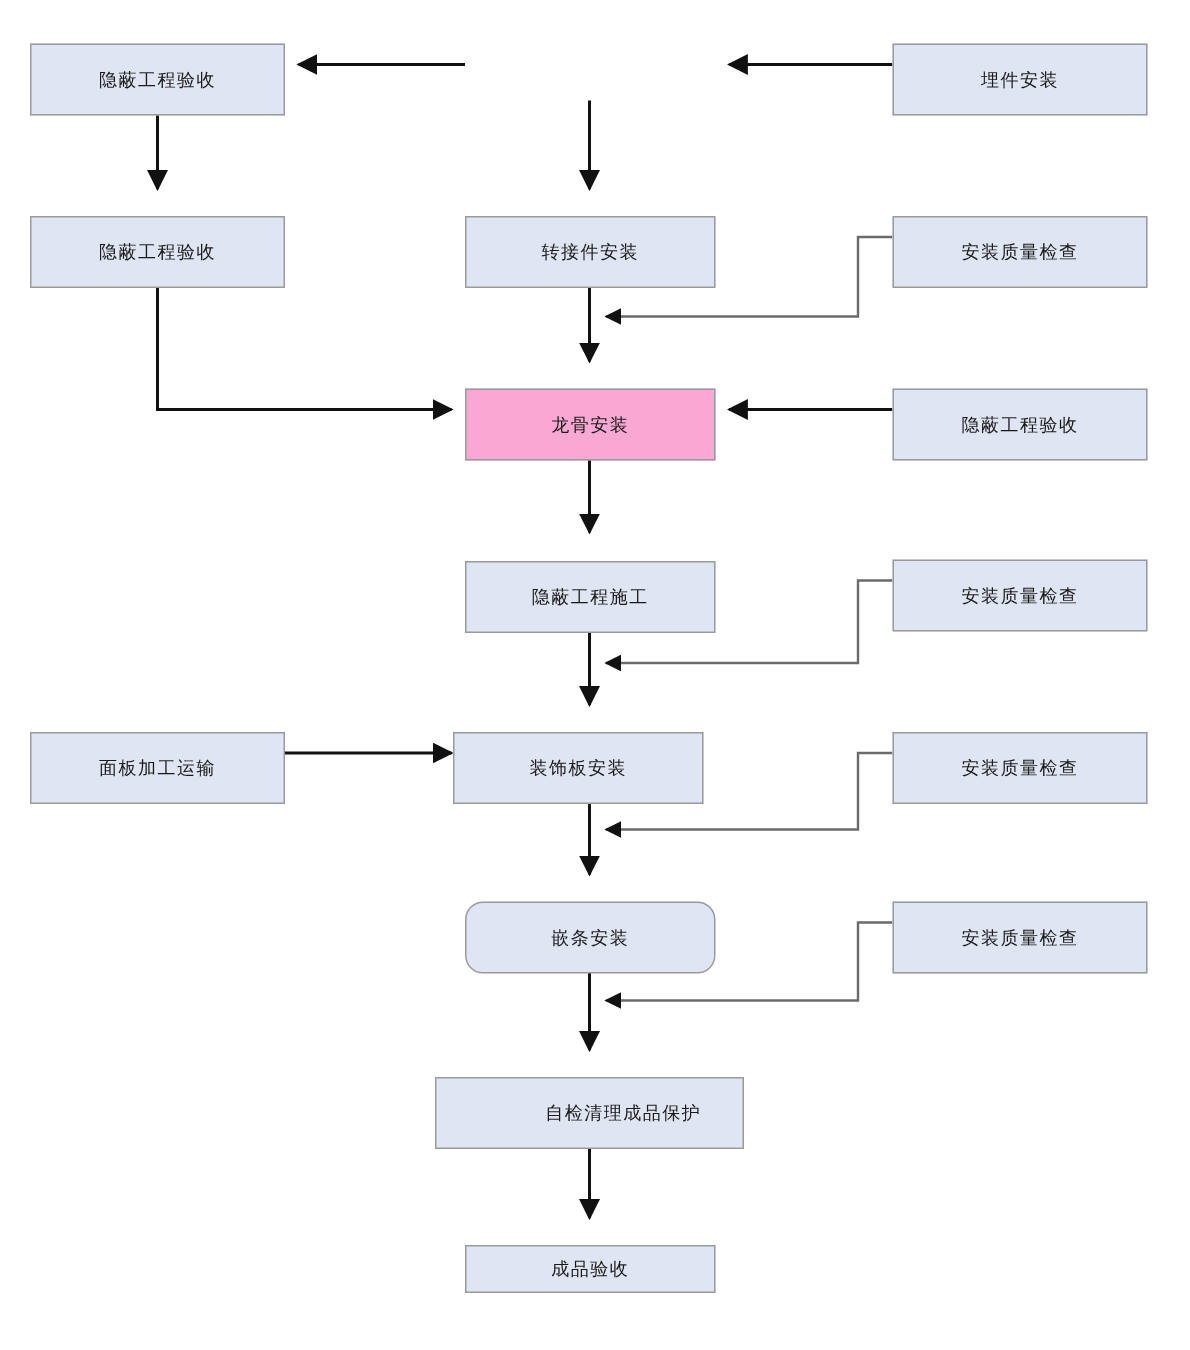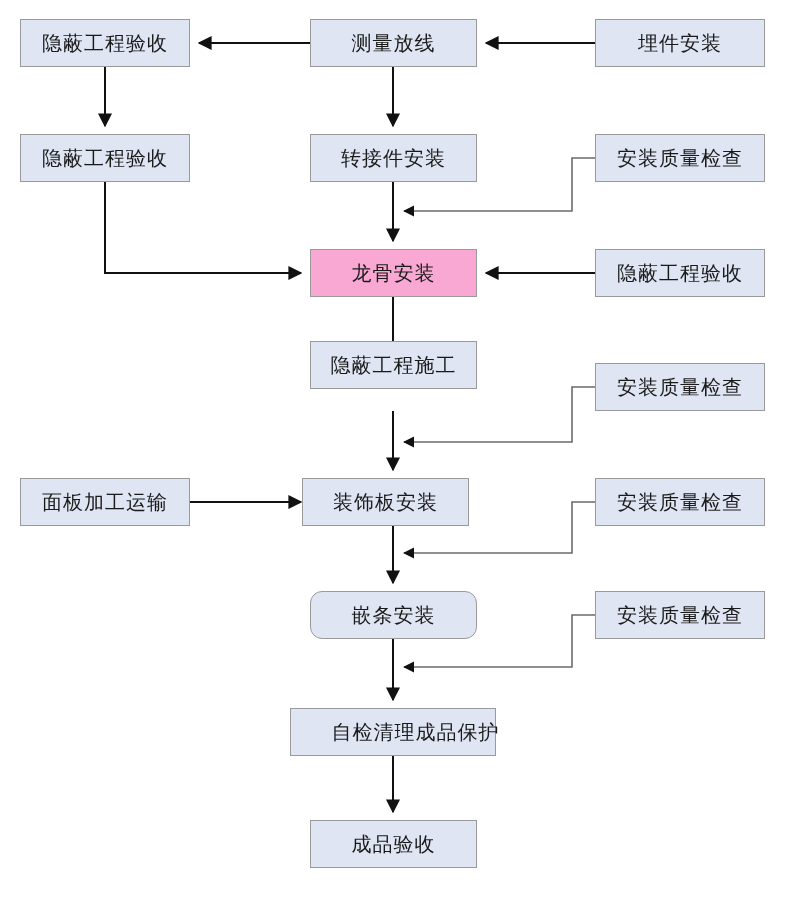--- a/index.html
+++ b/index.html
@@ -4,21 +4,21 @@
 <title>流程图</title>
 <style>
   html,body{margin:0;padding:0;background:#ffffff;}
   body{width:793px;height:900px;overflow:hidden;
        font-family:"DejaVu Sans","Liberation Sans",sans-serif;}
   #canvas{position:relative;width:793px;height:900px;background:#fff;}
   svg.links{position:absolute;left:0;top:0;width:793px;height:900px;pointer-events:none;}
   .node{position:absolute;box-sizing:border-box;
         background:#dfe5f3;border:1px solid #9a9a9a;
         display:flex;align-items:center;justify-content:center;
-        font-size:20px;color:#1a1a1a;letter-spacing:1px;white-space:nowrap;}
+        font-size:12px;color:#1a1a1a;letter-spacing:1px;white-space:nowrap;margin-top:10px;}
   .node span{display:block;line-height:1;}
 </style>
 </head>
 <body>
 
 <div id="canvas" style="background: rgb(255, 255, 255);">
 
   <svg class="links" viewBox="0 0 793 900" xmlns="http://www.w3.org/2000/svg">
     <defs>
       <marker id="ah" viewBox="0 0 10 10" refX="9" refY="5" markerWidth="7" markerHeight="7" orient="auto-start-reverse">
@@ -66,42 +66,39 @@
 
       <path d="M 595 502 L 572 502 L 572 553 L 404 553" marker-end="url(#ahg)"></path>
 
       <path d="M 595 615 L 572 615 L 572 667 L 404 667" marker-end="url(#ahg)"></path>
     </g>
   </svg>
 
   <div class="node" style="left: 20px; top: 19px; width: 170px; height: 48px; background: rgb(223, 229, 243); border-color: rgb(154, 154, 154); color: rgb(26, 26, 26);">
     <span>隐蔽工程验收</span>
   </div>
-  <div class="node" style="left: 310px; top: 19px; width: 167px; height: 48px; background: rgb(223, 229, 243); border-color: rgb(154, 154, 154); color: rgb(26, 26, 26);">
-    <span>测量放线</span>
-  </div>
   <div class="node" style="left: 595px; top: 19px; width: 170px; height: 48px; background: rgb(223, 229, 243); border-color: rgb(154, 154, 154); color: rgb(26, 26, 26);">
     <span>埋件安装</span>
   </div>
   <div class="node" style="left: 20px; top: 134px; width: 170px; height: 48px; background: rgb(223, 229, 243); border-color: rgb(154, 154, 154); color: rgb(26, 26, 26);">
     <span>隐蔽工程验收</span>
   </div>
   <div class="node" style="left: 310px; top: 134px; width: 167px; height: 48px; background: rgb(223, 229, 243); border-color: rgb(154, 154, 154); color: rgb(26, 26, 26);">
     <span>转接件安装</span>
   </div>
   <div class="node" style="left: 595px; top: 134px; width: 170px; height: 48px; background: rgb(223, 229, 243); border-color: rgb(154, 154, 154); color: rgb(26, 26, 26);">
     <span>安装质量检查</span>
   </div>
   <div class="node" style="left: 310px; top: 249px; width: 167px; height: 48px; background: #f9a8d4; border-color: rgb(154, 154, 154); color: rgb(26, 26, 26);">
     <span>龙骨安装</span>
   </div>
   <div class="node" style="left: 595px; top: 249px; width: 170px; height: 48px; background: rgb(223, 229, 243); border-color: rgb(154, 154, 154); color: rgb(26, 26, 26);">
     <span>隐蔽工程验收</span>
   </div>
-  <div class="node" style="left: 310px; top: 341px; width: 167px; height: 48px; background: rgb(223, 229, 243); border-color: rgb(154, 154, 154); color: rgb(26, 26, 26);">
+  <div class="node" style="left: 310px; top: 364px; width: 167px; height: 48px; background: rgb(223, 229, 243); border-color: rgb(154, 154, 154); color: rgb(26, 26, 26);">
     <span>隐蔽工程施工</span>
   </div>
   <div class="node" style="left: 595px; top: 363px; width: 170px; height: 48px; background: rgb(223, 229, 243); border-color: rgb(154, 154, 154); color: rgb(26, 26, 26);">
     <span>安装质量检查</span>
   </div>
   <div class="node" style="left: 20px; top: 478px; width: 170px; height: 48px; background: rgb(223, 229, 243); border-color: rgb(154, 154, 154); color: rgb(26, 26, 26);">
     <span>面板加工运输</span>
   </div>
   <div class="node" style="left: 302px; top: 478px; width: 167px; height: 48px; background: rgb(223, 229, 243); border-color: rgb(154, 154, 154); color: rgb(26, 26, 26);">
     <span>装饰板安装</span>
@@ -111,17 +108,17 @@
   </div>
   <div class="node" style="left: 310px; top: 591px; width: 167px; height: 48px; background: rgb(223, 229, 243); border-color: rgb(154, 154, 154); color: rgb(26, 26, 26); border-radius: 12px;">
     <span>嵌条安装</span>
   </div>
   <div class="node" style="left: 595px; top: 591px; width: 170px; height: 48px; background: rgb(223, 229, 243); border-color: rgb(154, 154, 154); color: rgb(26, 26, 26);">
     <span>安装质量检查</span>
   </div>
   <div class="node" style="left: 290px; top: 708px; width: 206px; height: 48px; background: rgb(223, 229, 243); border-color: rgb(154, 154, 154); color: rgb(26, 26, 26); padding-left: 45px;">
     <span>自检清理成品保护</span>
   </div>
-  <div class="node" style="left: 310px; top: 820px; width: 167px; height: 48px; background: rgb(223, 229, 243); border-color: rgb(154, 154, 154); color: rgb(26, 26, 26);">
+  <div class="node" style="left: 310px; top: 820px; width: 167px; height: 32px; background: rgb(223, 229, 243); border-color: rgb(154, 154, 154); color: rgb(26, 26, 26);">
     <span>成品验收</span>
   </div>
 
 </div>
 
 </body></html>

